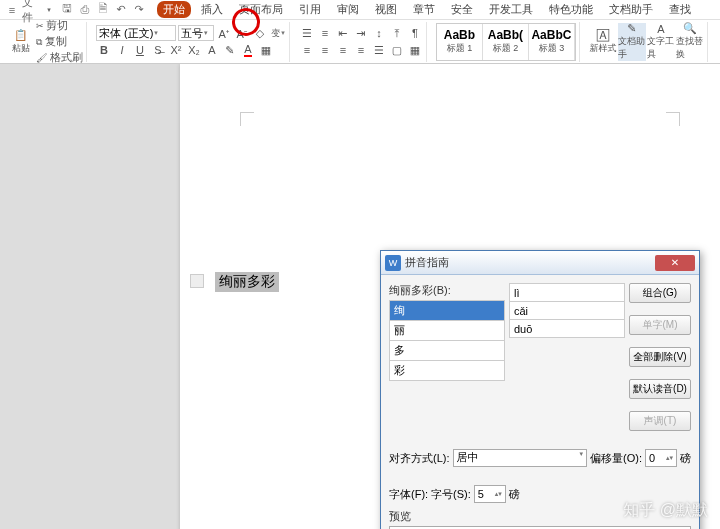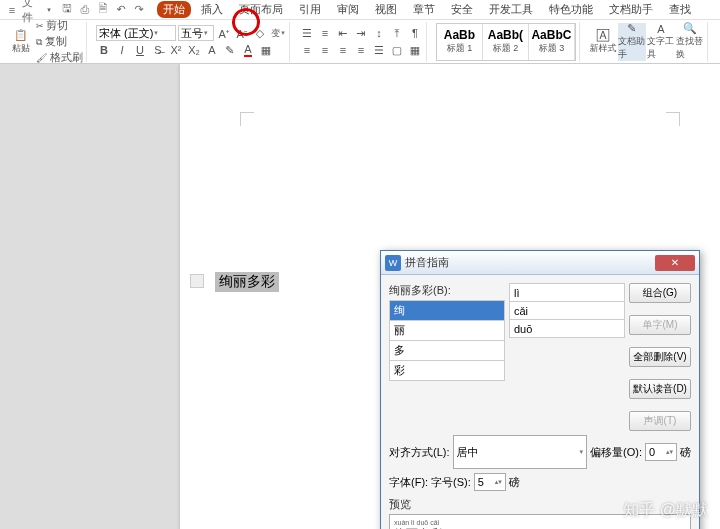--- a/index.html
+++ b/index.html
@@ -35,22 +35,22 @@
 .dlg-b{padding:8px}
 .cols{display:flex;gap:4px}
 .col{flex:1}
 .lbl{font-size:11px;color:#333;margin-bottom:2px;display:block}
 .tbl{width:100%;border:1px solid #bbb;border-collapse:collapse;background:#fff}
 .tbl td{border:1px solid #ccc;padding:2px 4px;height:18px;font-size:11px}
 .tbl td.selcell{background:#3d7dca;color:#fff}
 .side{width:62px;display:flex;flex-direction:column;gap:12px}
 .btn{height:20px;border:1px solid #aaa;background:linear-gradient(#fdfdfd,#e6e6e6);font-size:10px;display:flex;align-items:center;justify-content:center;border-radius:2px}
 .btn.dis{color:#aaa}
-.frow{display:flex;align-items:center;gap:3px;margin-top:4px}
-.fsel{flex:1;height:34px;border:1px solid #aaa;background:#fff;padding:0 3px;display:flex;align-items:center;justify-content:space-between}
+.frow{display:flex;align-items:center;gap:3px;margin-top:18px}
+.fsel{flex:1;height:18px;border:1px solid #aaa;background:#fff;padding:0 3px;display:flex;justify-content:space-between}
 .spin{width:32px;height:18px;border:1px solid #aaa;background:#fff;display:flex;align-items:center;padding:0 3px;justify-content:space-between}
 .prev-area{margin-top:6px}
 .prev-box{border:1px solid #aaa;background:#fff;height:48px;padding:4px;margin-top:2px}
 .ruby{font-size:7px;color:#666}
 .base{font-size:12px;font-family:SimSun}
 .dlg-f{display:flex;justify-content:space-between;align-items:center;padding:6px 8px;border-top:1px solid #ccc}
 .wm{position:absolute;right:12px;bottom:8px;color:rgba(255,255,255,.85);font-size:16px;text-shadow:0 0 3px rgba(0,0,0,.4)}
 .tri{font-size:7px;color:#777;margin-left:1px}
 </style>
 </head>

